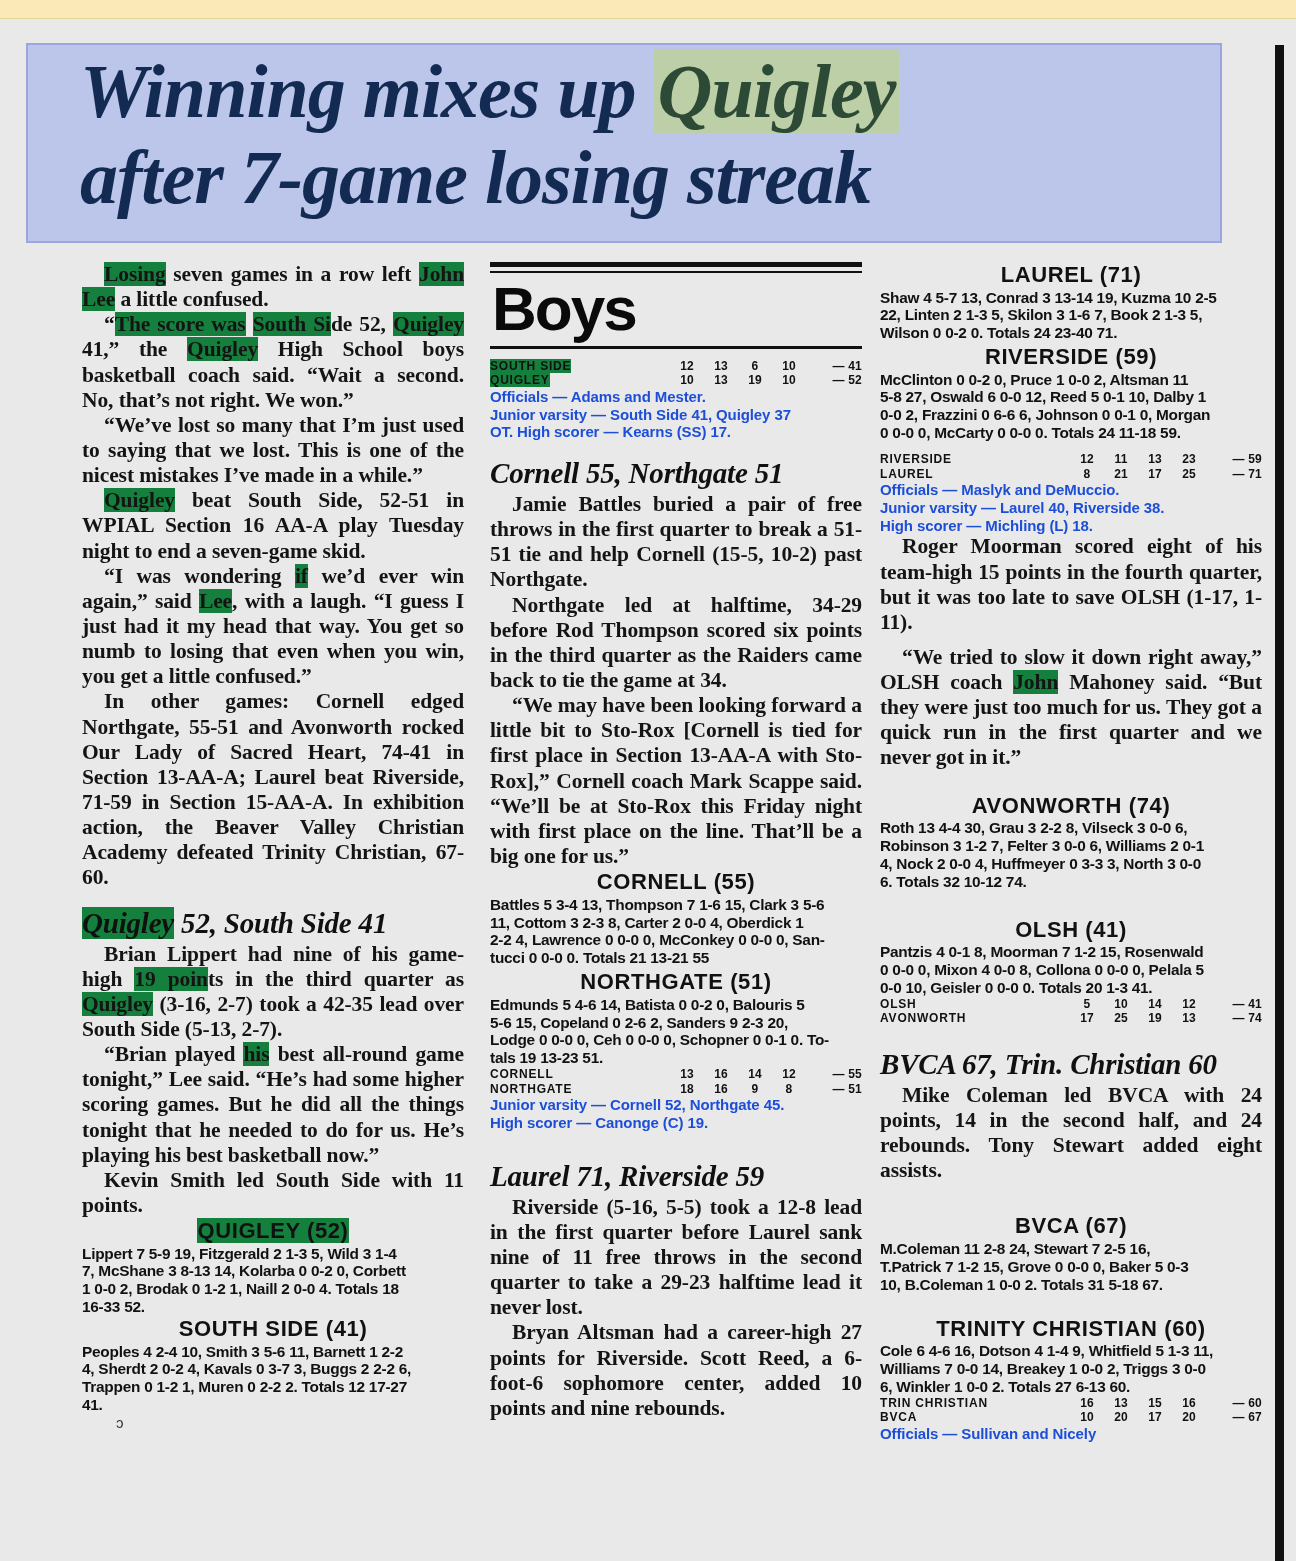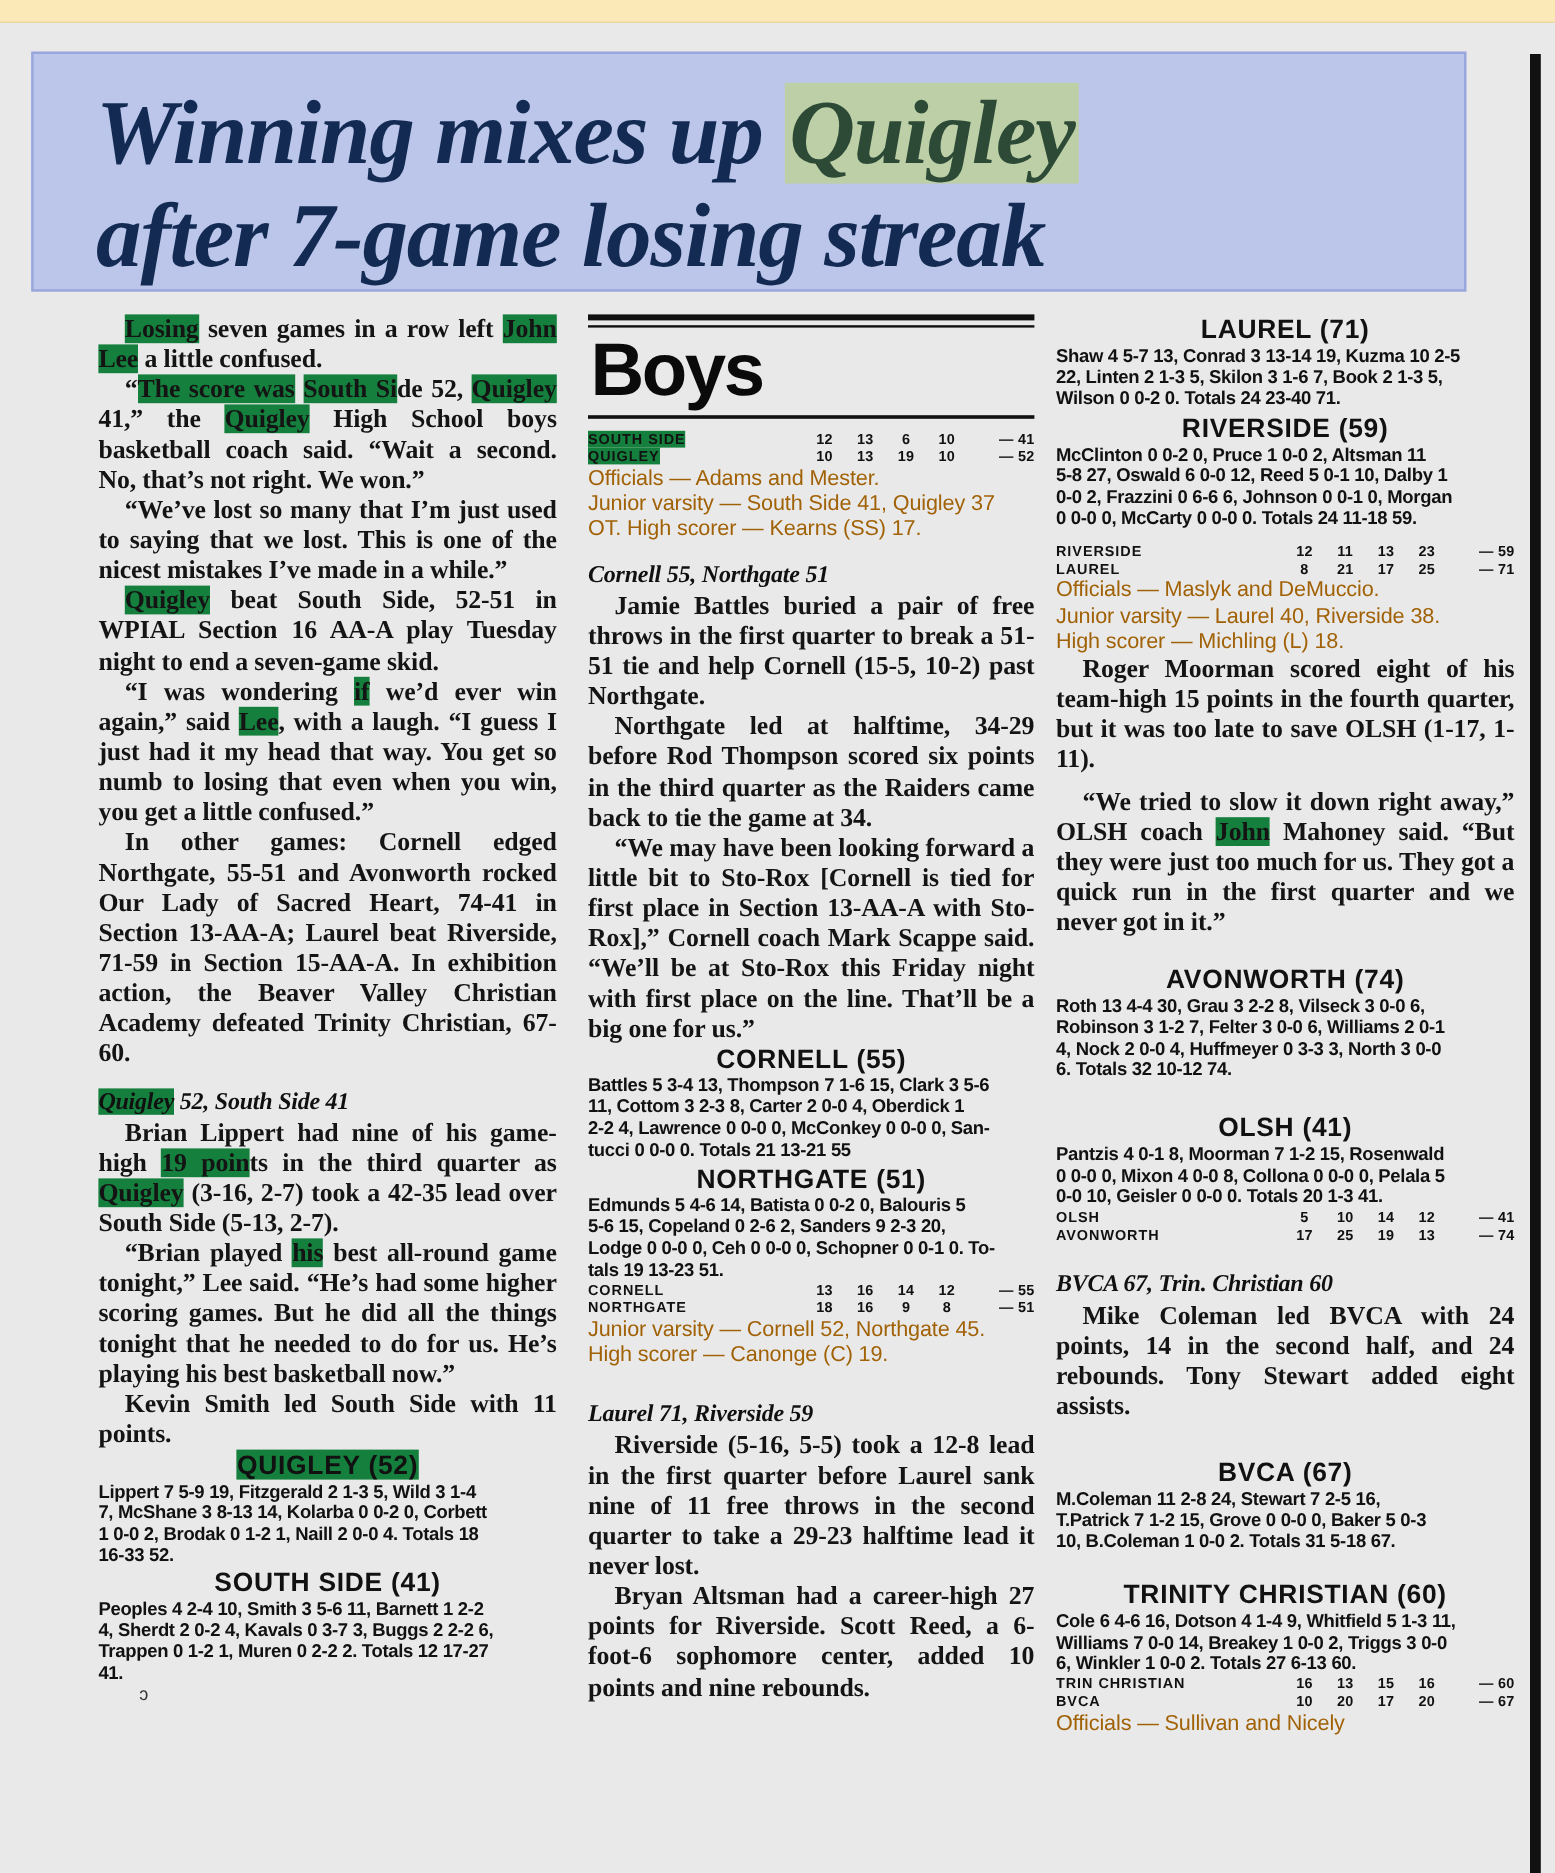--- a/index.html
+++ b/index.html
@@ -39,21 +39,21 @@
     color:#132a52;
     font-family:"Liberation Serif", serif;
     font-style:italic;
     font-weight:bold;
     font-size:76px;
     line-height:1.0;
     letter-spacing:-1px;
     white-space:nowrap;
     padding-left:52px;
   }
-  .headline .hl1{padding-top:28px;}
+  .headline .hl1{padding-top:8px;}
   .headline .hl2{padding-top:10px;}
   .hl-mark{
     background:#bdcfa6;
     padding:0 4px;
     color:#2c4a36;
   }
   
   .cols{
     position:absolute;left:0;top:262px;width:1296px;height:1299px;
   }
@@ -75,21 +75,21 @@
     text-indent:22px;
     font-weight:bold;
     letter-spacing:-.1px;
   }
   p.body + p.body{margin-top:0;}
   .subhead{
     margin:16px 0 2px 0;
     font-family:"Liberation Serif", serif;
     font-style:italic;
     font-weight:bold;
-    font-size:20px;
+    font-size:29px;
     color:#101010;
     letter-spacing:-.2px;
     text-align:center;
   }
   .subhead-left{text-align:left;}
   mark.hl{
     background:#15803d;
     color:inherit;
     padding:0;
   }
@@ -118,24 +118,24 @@
     font-size:12px;
     line-height:1.22;
     color:#111;
     letter-spacing:.2px;
   }
   .ls-team{flex:1 1 auto;white-space:nowrap;letter-spacing:.8px;}
   .ls-q{width:34px;text-align:center;}
   .ls-tot{width:56px;text-align:right;white-space:nowrap;}
   .note{
     font-family:"Liberation Sans", sans-serif;
-    font-size:18px;
-    font-weight:normal;
+    font-size:15px;
+    font-weight:bold;
     line-height:1.18;
-    color:#a16207;
+    color:#1d4ed8;
     letter-spacing:-.1px;
   }
   
   .boys-block{margin-bottom:4px;}
   .rule-thick{height:5px;background:#111;}
   .rule-thin{height:2px;background:#111;margin-top:4px;}
   .boys-word{
     font-family:"Liberation Sans", sans-serif;
     font-weight:bold;
     font-size:62px;

